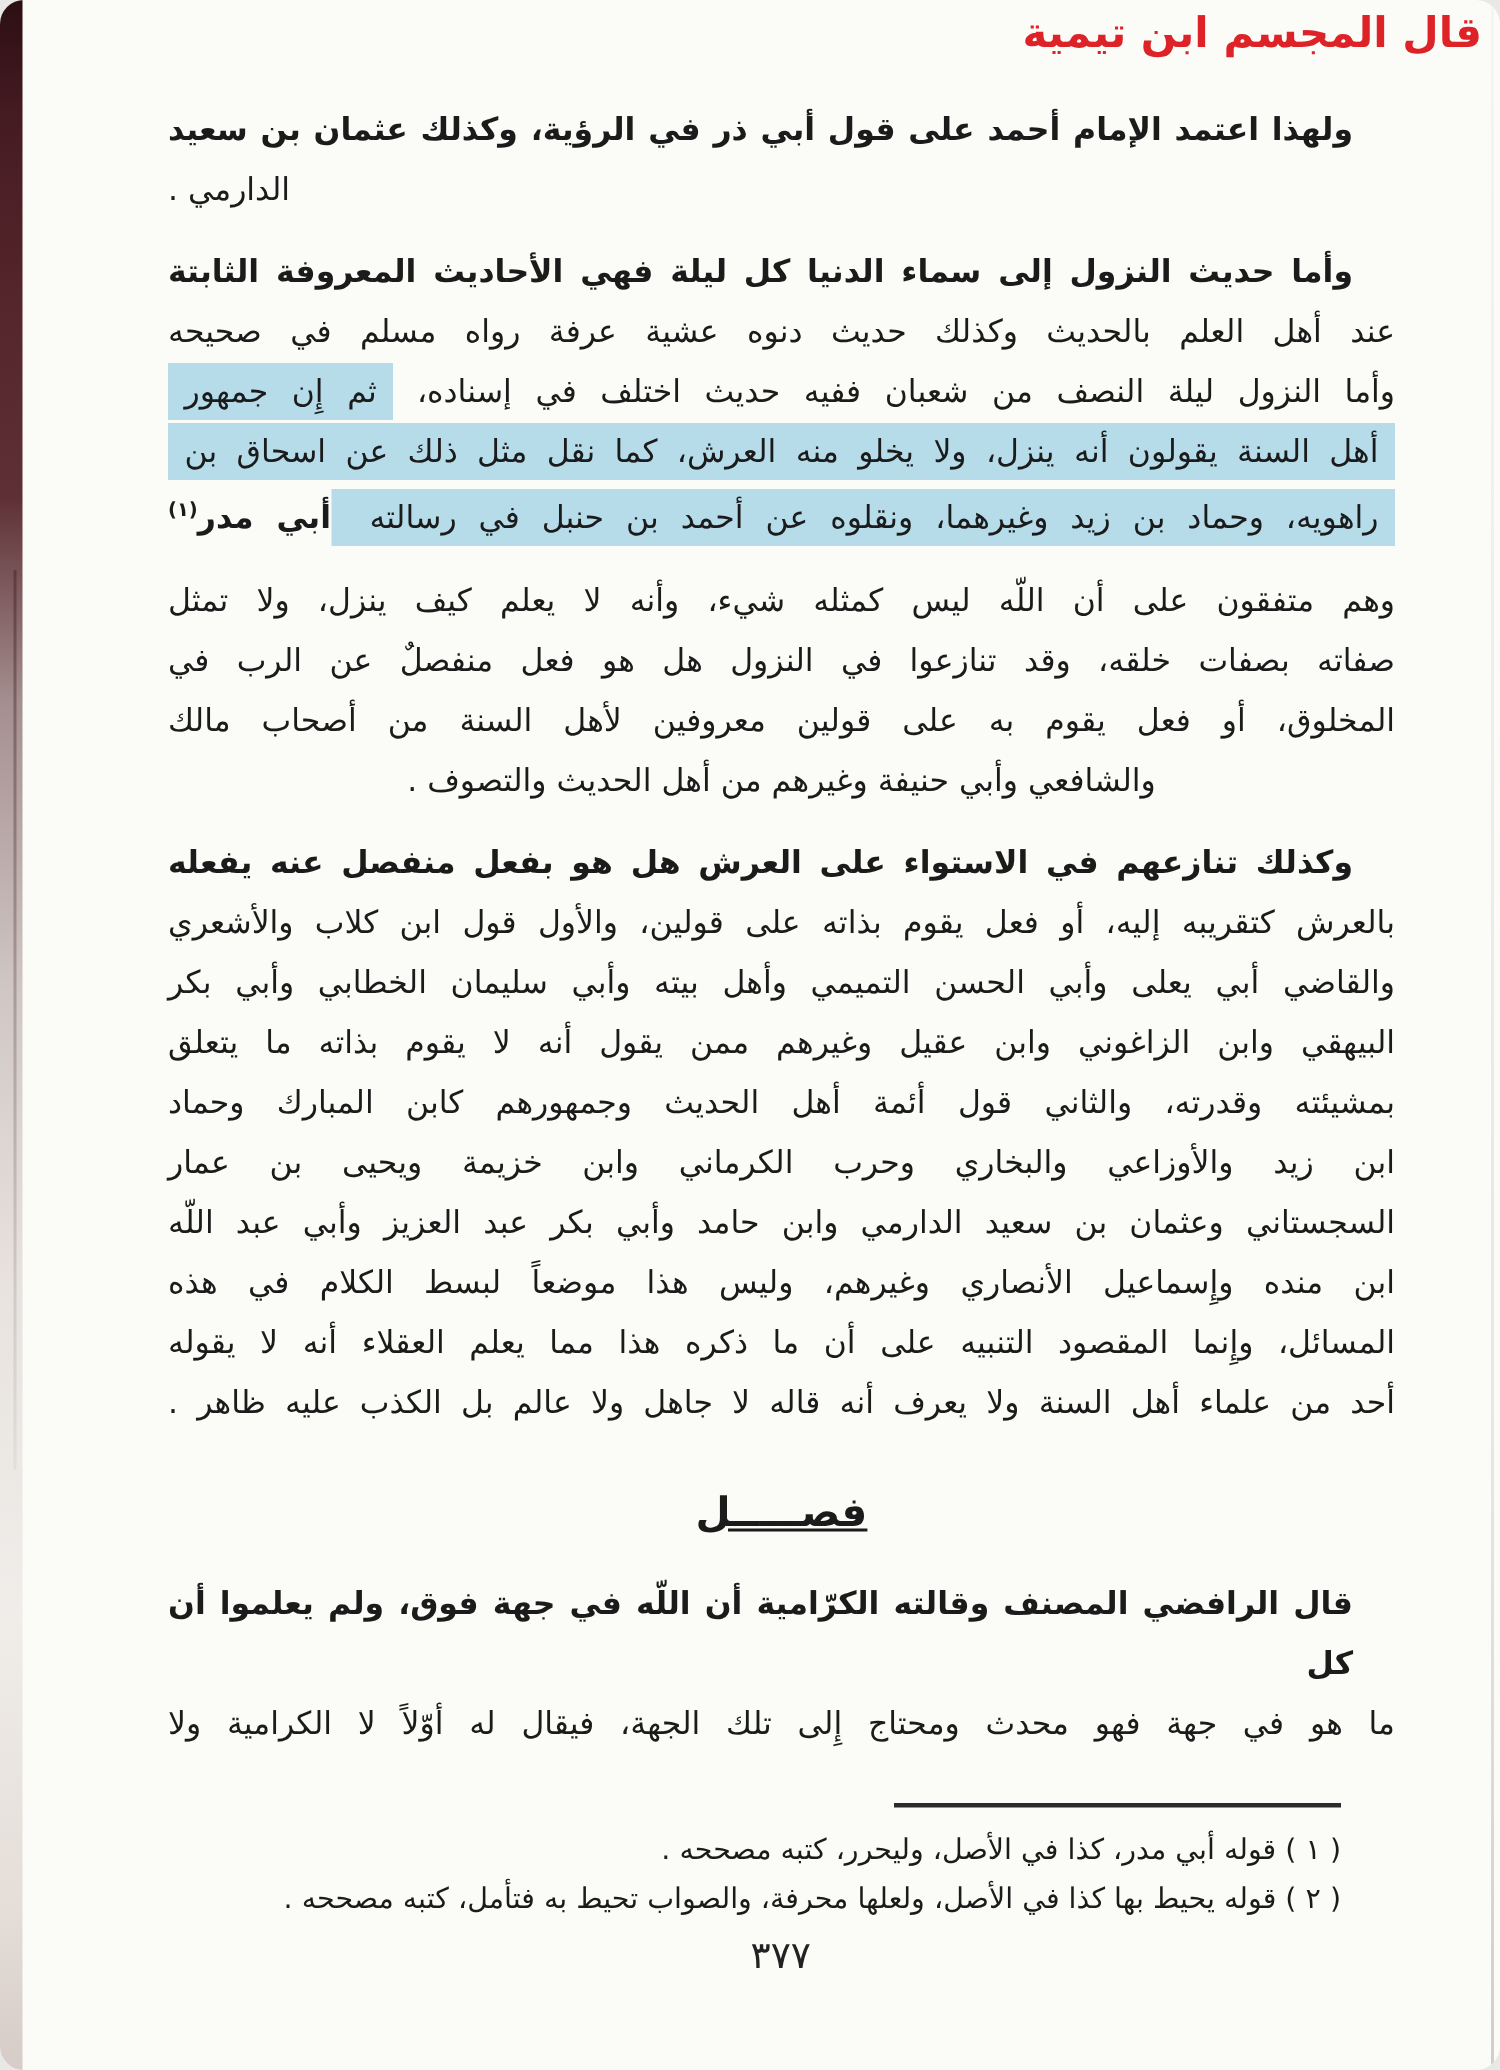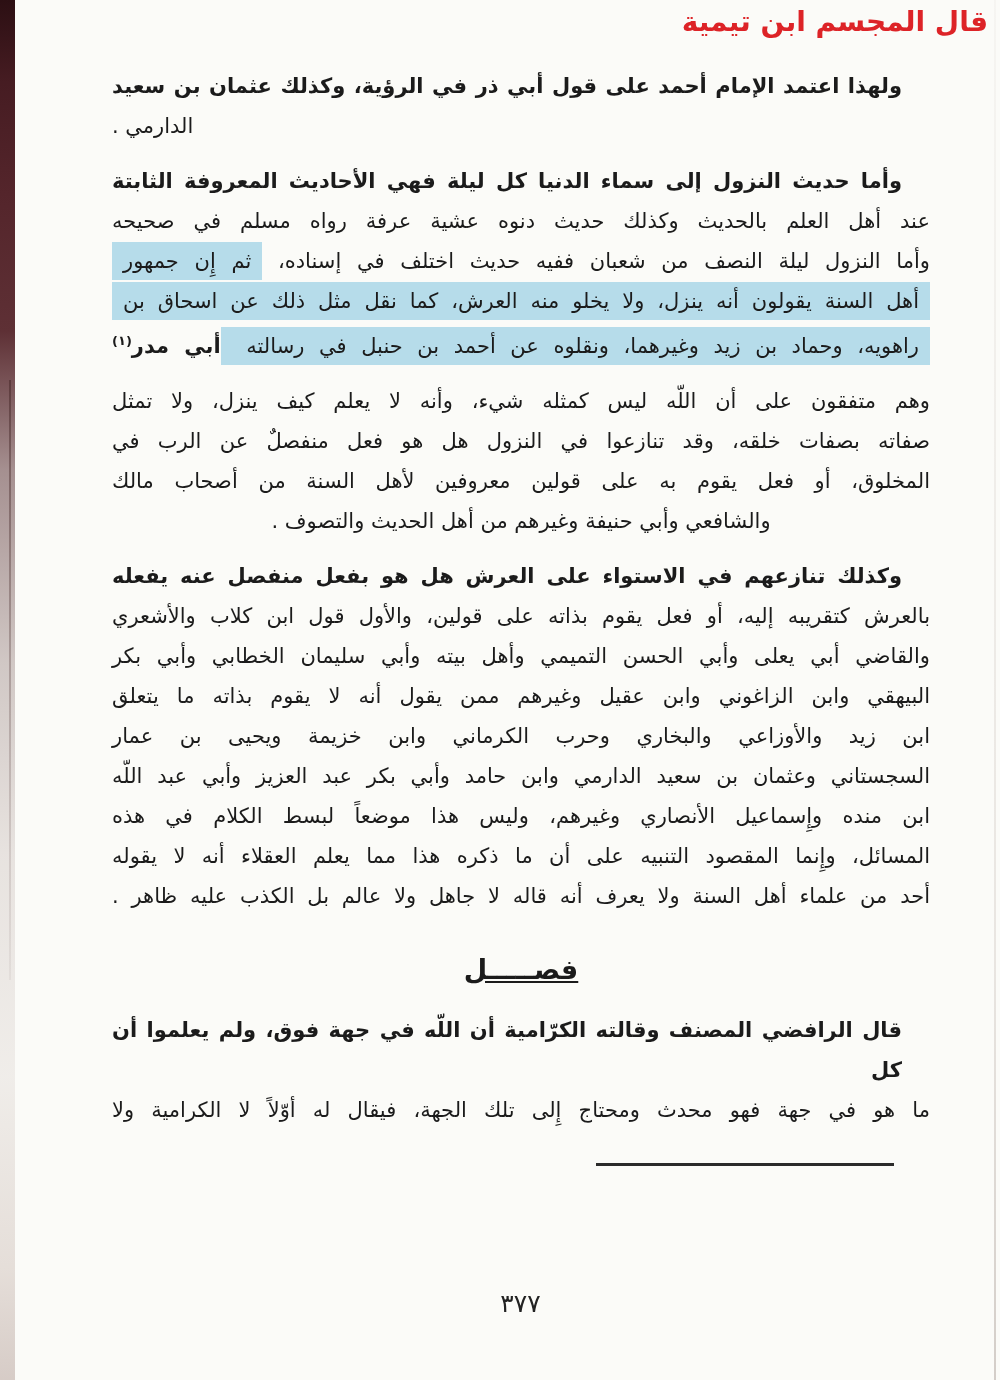--- a/index.html
+++ b/index.html
@@ -11,20 +11,21 @@
   *{box-sizing:border-box;}
   html,body{margin:0;padding:0;background:#e8e8e6;}
   .page{
     position:relative;
     width:1000px;height:1380px;
     background:var(--paper);
     overflow:hidden;
     direction:rtl;
     font-family:"DejaVu Sans",sans-serif;
     color:var(--ink);
+    border-radius:16px;
   }
   
   .binding{
     position:absolute;left:0;top:0;width:15px;height:100%;
     background:linear-gradient(180deg,
       #2c0f13 0%, #461c22 6%, #54252b 14%, #5e3035 24%,
       rgba(94,55,58,.55) 34%, rgba(110,80,78,.30) 48%,
       rgba(130,100,95,.16) 62%, rgba(140,112,104,.10) 78%,
       rgba(150,118,105,.22) 92%, rgba(130,95,85,.30) 100%);
   }
@@ -104,32 +105,37 @@
           <div class="line"><span class="">وهم متفقون على أن اللّه ليس كمثله شيء، وأنه لا يعلم كيف ينزل، ولا تمثل</span></div>
           <div class="line"><span class="">صفاته بصفات خلقه، وقد تنازعوا في النزول هل هو فعل منفصلٌ عن الرب في</span></div>
           <div class="line"><span class="">المخلوق، أو فعل يقوم به على قولين معروفين لأهل السنة من أصحاب مالك</span></div>
           <div class="line align-center"><span class="">والشافعي وأبي حنيفة وغيرهم من أهل الحديث والتصوف .</span></div>
         </div>
         <div class="para">
           <div class="line indent"><span class="">وكذلك تنازعهم في الاستواء على العرش هل هو بفعل منفصل عنه يفعله</span></div>
           <div class="line"><span class="">بالعرش كتقريبه إليه، أو فعل يقوم بذاته على قولين، والأول قول ابن كلاب والأشعري</span></div>
           <div class="line"><span class="">والقاضي أبي يعلى وأبي الحسن التميمي وأهل بيته وأبي سليمان الخطابي وأبي بكر</span></div>
           <div class="line"><span class="">البيهقي وابن الزاغوني وابن عقيل وغيرهم ممن يقول أنه لا يقوم بذاته ما يتعلق</span></div>
+          <div class="line"><span class="">بمشيئته وقدرته، والثاني قول أئمة أهل الحديث وجمهورهم كابن المبارك وحماد</span></div>
           <div class="line"><span class="">ابن زيد والأوزاعي والبخاري وحرب الكرماني وابن خزيمة ويحيى بن عمار</span></div>
           <div class="line"><span class="">السجستاني وعثمان بن سعيد الدارمي وابن حامد وأبي بكر عبد العزيز وأبي عبد اللّه</span></div>
           <div class="line"><span class="">ابن منده وإِسماعيل الأنصاري وغيرهم، وليس هذا موضعاً لبسط الكلام في هذه</span></div>
           <div class="line"><span class="">المسائل، وإِنما المقصود التنبيه على أن ما ذكره هذا مما يعلم العقلاء أنه لا يقوله</span></div>
           <div class="line"><span class="">أحد من علماء أهل السنة ولا يعرف أنه قاله لا جاهل ولا عالم بل الكذب عليه ظاهر .</span></div>
         </div>
         <div class="section-heading">فصـــــل</div>
         <div class="para">
           <div class="line indent"><span class="">قال الرافضي المصنف وقالته الكرّامية أن اللّه في جهة فوق، ولم يعلموا أن كل</span></div>
           <div class="line"><span class="">ما هو في جهة فهو محدث ومحتاج إِلى تلك الجهة، فيقال له أوّلاً لا الكرامية ولا</span></div>
         </div>
       </div>
 
     <div class="footnote-area">
       <div class="fn-rule"></div>
+      <div>
+          <div class="footnote">( ١ ) قوله أبي مدر، كذا في الأصل، وليحرر، كتبه مصححه .</div>
+          <div class="footnote">( ٢ ) قوله يحيط بها كذا في الأصل، ولعلها محرفة، والصواب تحيط به فتأمل، كتبه مصححه .</div>
+        </div>
     </div>
   </div>
 
   <div class="page-number">٣٧٧</div>
 </div>
 
 </body></html>

